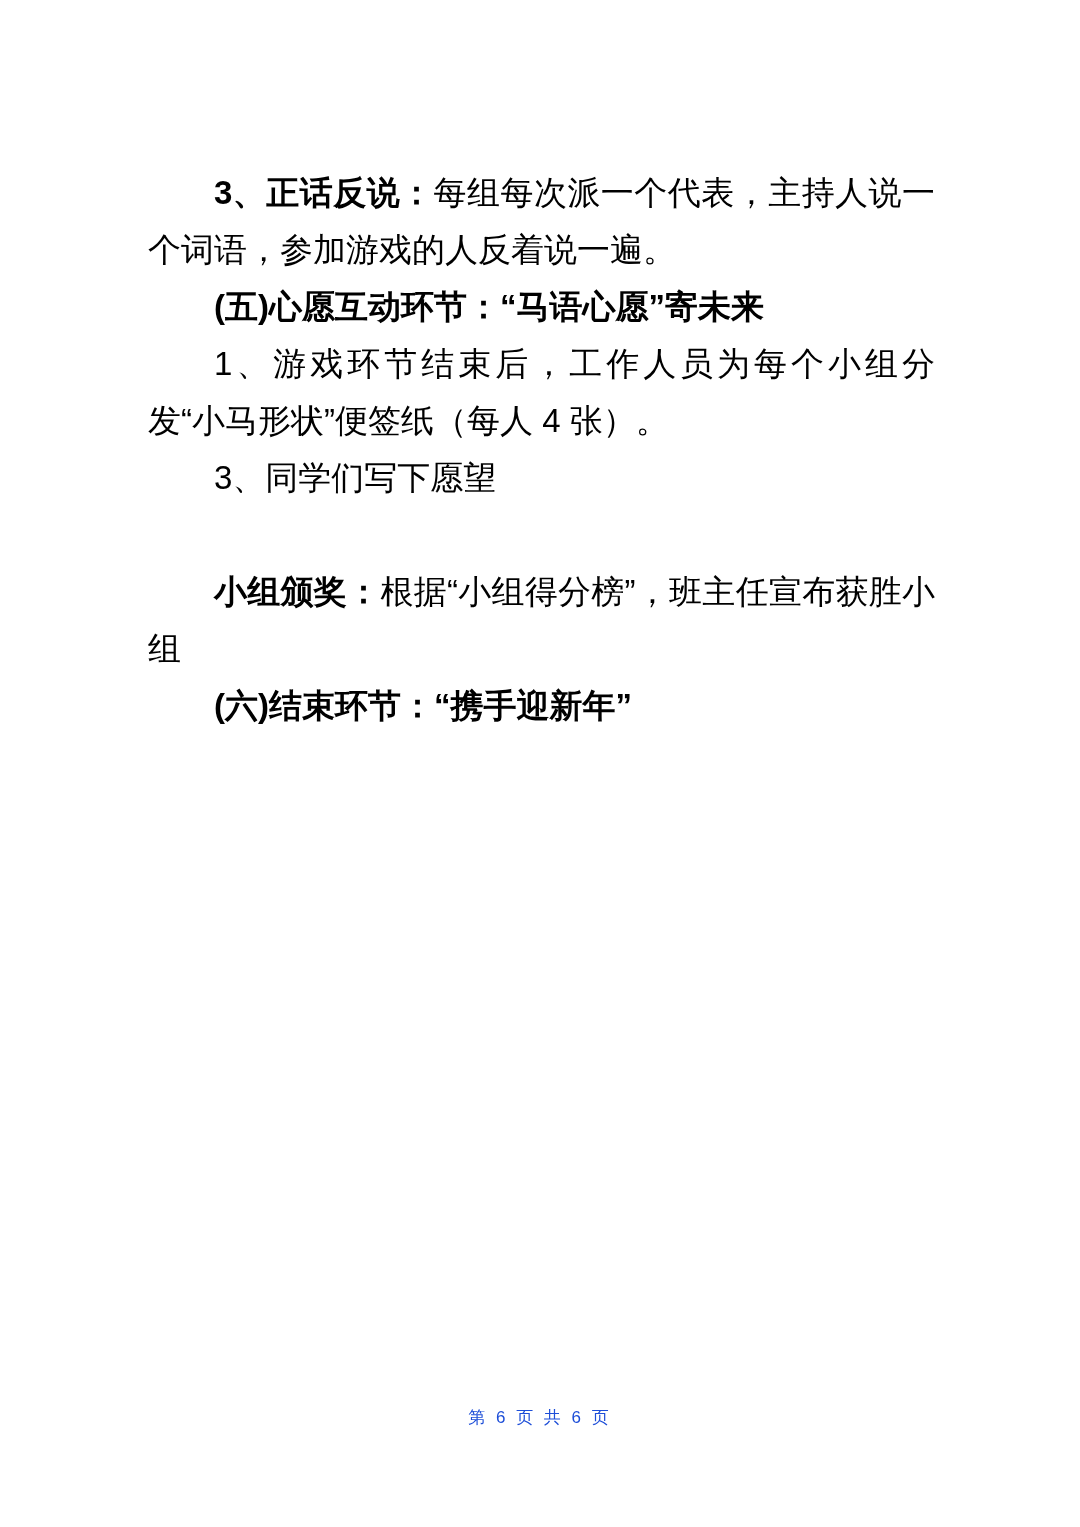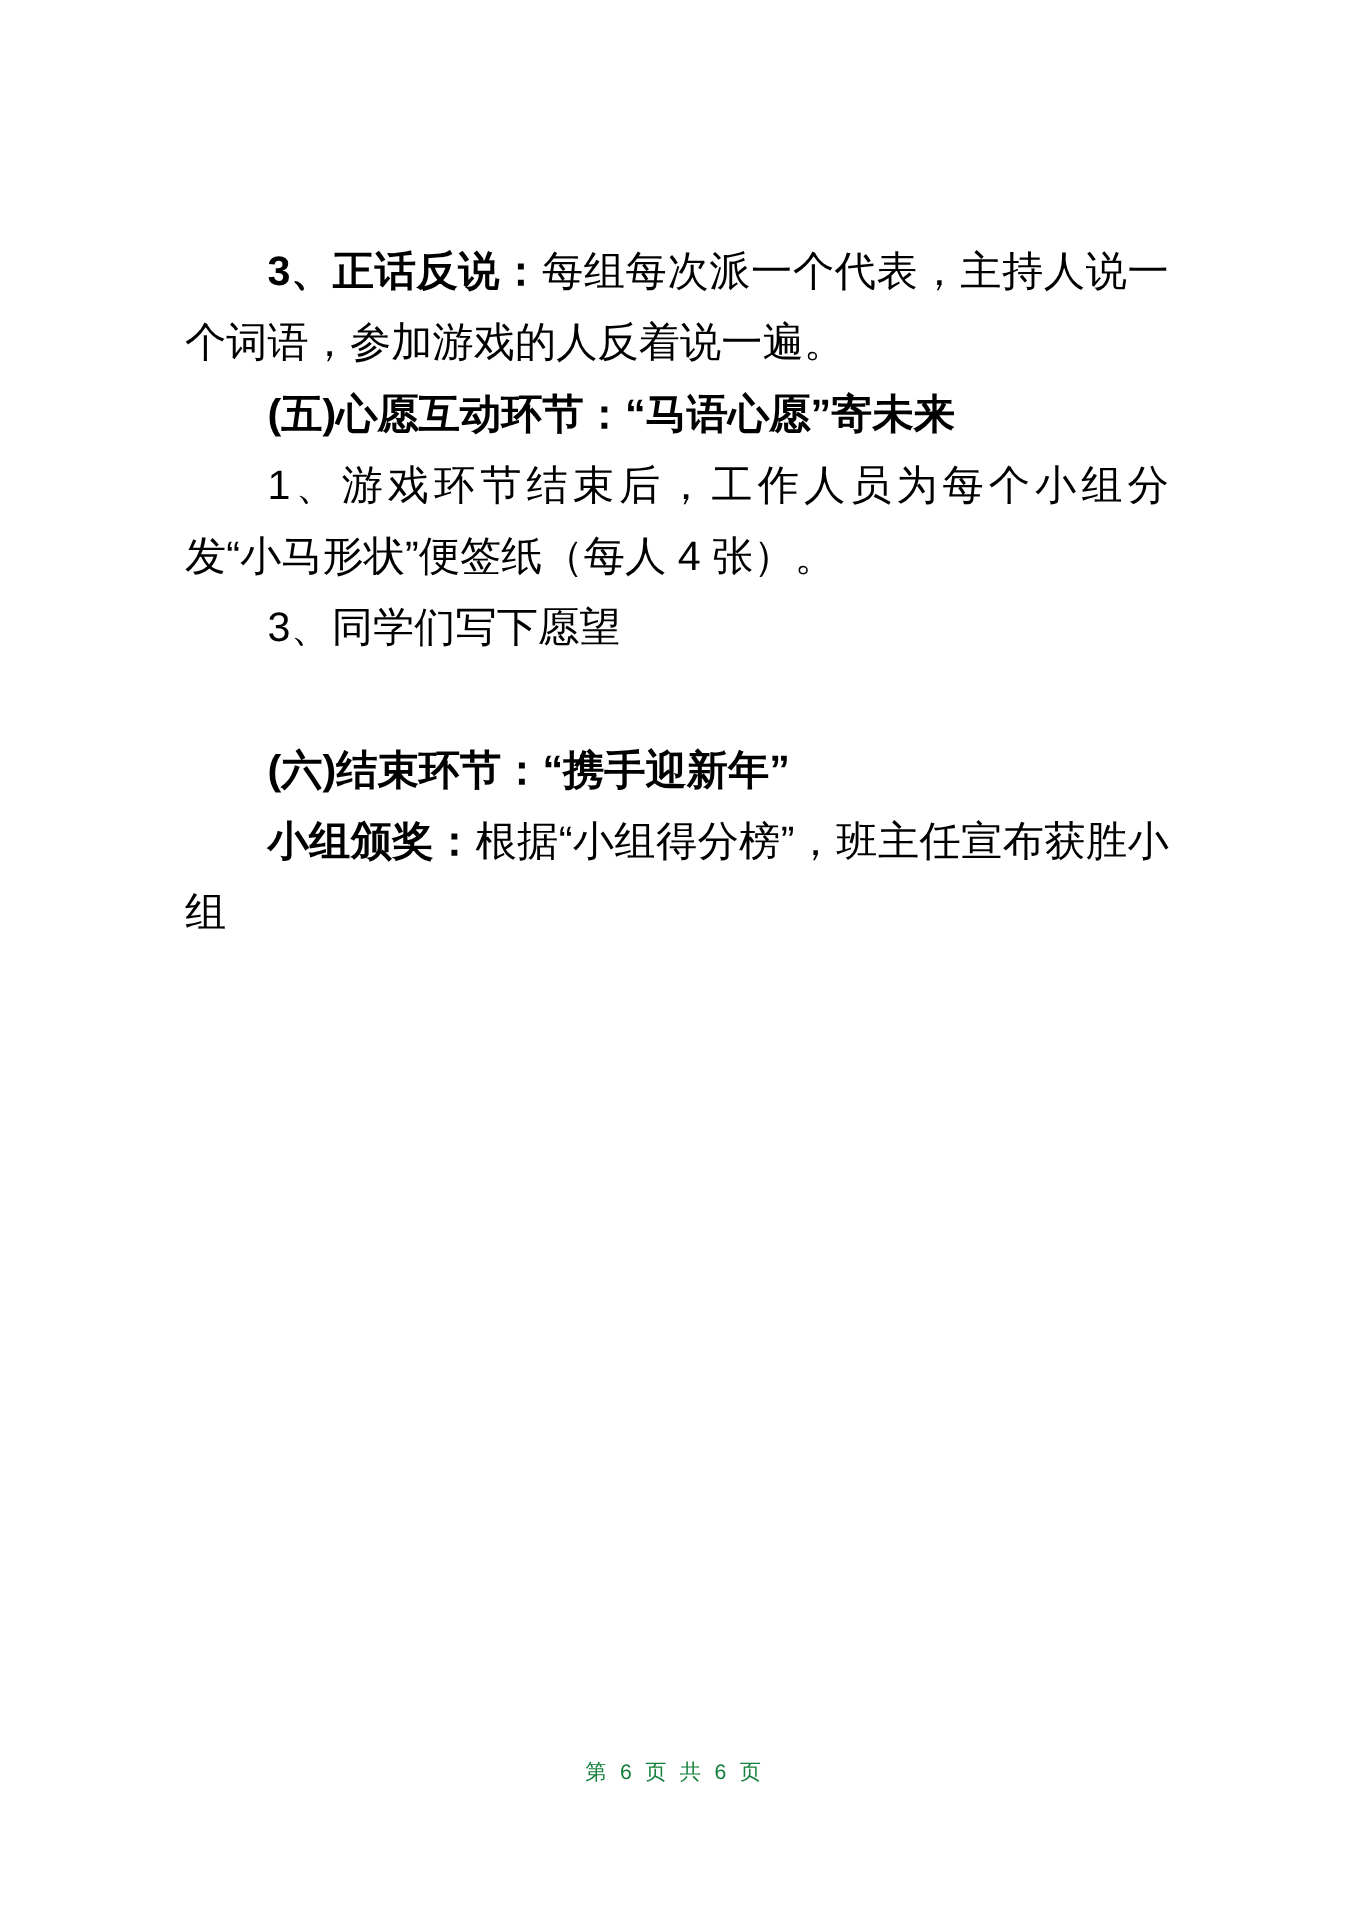--- a/index.html
+++ b/index.html
@@ -16,21 +16,21 @@
   }
   .page {
     position: absolute;
     inset: 0;
     background: #ffffff;
     overflow: hidden;
   }
   .doc-body {
     position: absolute;
     left: 148px;
-    top: 188px;
+    top: 164px;
     width: 787px;
   }
   .para {
     margin: 0;
     font-size: 33px;
     line-height: 57px;
     text-align: justify;
     text-indent: 2em;
     font-weight: 400;
     color: #000000;
@@ -45,32 +45,32 @@
   }
   .page-footer {
     position: absolute;
     left: 0;
     right: 0;
     top: 1405px;
     text-align: center;
     font-size: 17px;
     line-height: 26px;
     letter-spacing: 3px;
-    color: #15803d;
+    color: #1d4ed8;
   }
 </style>
 </head>
 <body>
 
 <div class="page">
   <main class="doc-body">
       <p class="para"><b>3、正话反说：</b><span>每组每次派一个代表，主持人说一个词语，参加游戏的人反着说一遍。</span></p>
       <p class="para"><b>(五)心愿互动环节：“马语心愿”寄未来</b></p>
       <p class="para"><span>1、游戏环节结束后，工作人员为每个小组分发“小马形状”便签纸（每人 4 张）。</span></p>
       <p class="para"><span>3、同学们写下愿望</span></p>
       <p class="para spacer"></p>
+      <p class="para"><b>小组颁奖：</b><span>根据“小组得分榜”，班主任宣布获胜小组</span></p>
       <p class="para"><b>(六)结束环节：“携手迎新年”</b></p>
-      <p class="para"><b>小组颁奖：</b><span>根据“小组得分榜”，班主任宣布获胜小组</span></p>
     </main>
   <footer class="page-footer">
     <span>第 6 页 共 6 页</span>
   </footer>
 </div>
 
 </body></html>

